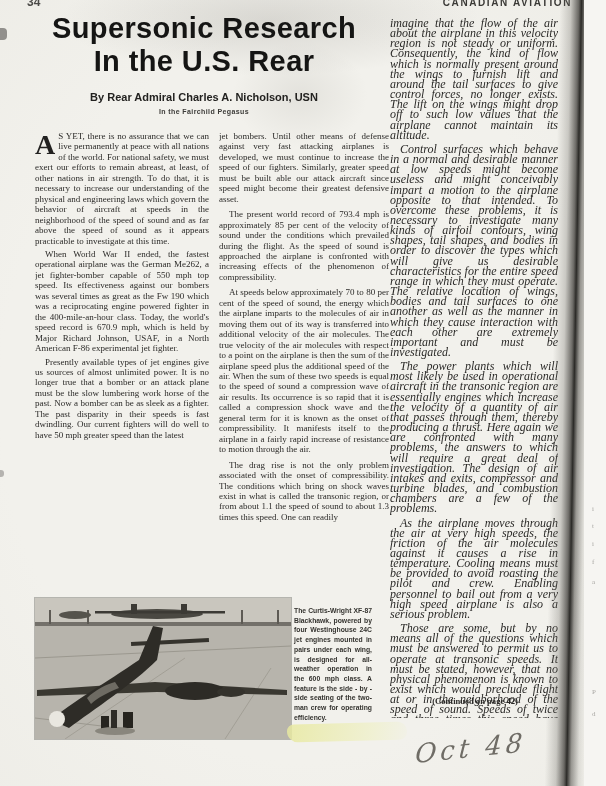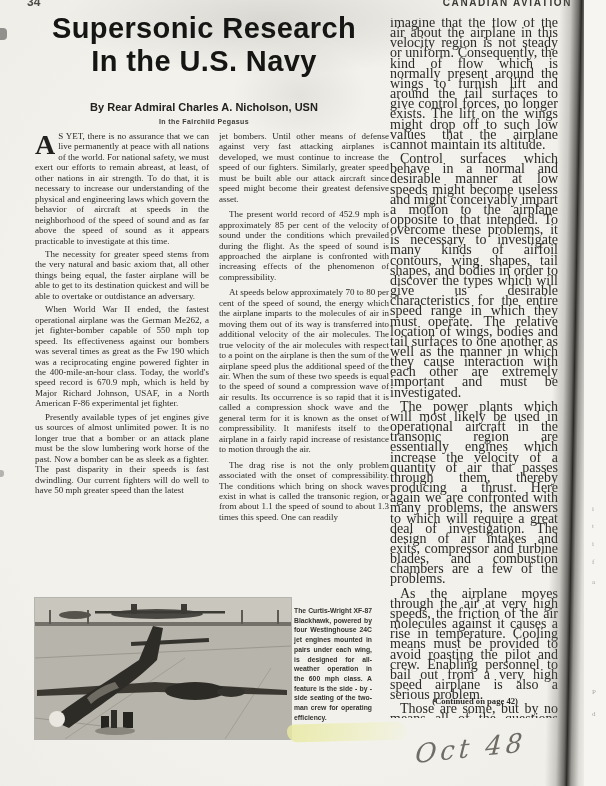--- a/index.html
+++ b/index.html
@@ -12,28 +12,28 @@
       #f2f1ec;
     font-family:"Liberation Serif", serif; color:#2b2a28;
   }
   .pagenum{position:absolute; left:27px; top:-5px; font-family:"Liberation Sans",sans-serif;
     font-size:12px; font-weight:bold; color:#4c4b48;}
   .journal{position:absolute; right:34px; top:-3px; font-family:"Liberation Sans",sans-serif;
     font-size:10px; letter-spacing:1.6px; color:#3a3936; font-weight:bold;}
   .titleblock{position:absolute; left:36px; top:12px; width:336px; text-align:center;
     font-family:"Liberation Sans",sans-serif; color:#151514;}
   .title-l1,.title-l2{font-weight:bold; font-size:29px; line-height:33px; letter-spacing:0.4px;}
-  .byline{margin-top:23px; font-weight:bold; font-size:11px; color:#232220;}
+  .byline{margin-top:13px; font-weight:bold; font-size:11px; color:#232220;}
   .dateline{margin-top:5px; font-weight:bold; font-size:7px; color:#3c3b38; letter-spacing:0.4px;}
   .col{position:absolute; text-align:justify; font-size:9px; line-height:10.45px; color:#2b2a28;}
   .col p{margin:0 0 3px 0; text-indent:10px;}
   .col p.noindent{text-indent:0;}
   .col-middle p{margin-bottom:5px;}
   .col-right p{margin-bottom:4px;}
-  .col-right{font-size:14px; line-height:10.15px;}
+  .col-right{font-size:12px; line-height:10.15px;font-style:italic;}
   .dropcap{float:left; font-weight:bold; font-size:28px; line-height:23px;
     margin:2px 3px 0 0; color:#222120;}
   .b{font-weight:normal;}
   .photo{position:absolute; left:35px; top:598px; width:256px; height:141px;
     box-shadow:0 0 0 1px rgba(70,68,62,0.35);}
   .caption{position:absolute; left:294px; top:606px; width:78px;
     font-family:"Liberation Sans",sans-serif; font-weight:bold; font-size:6.8px;
     line-height:9.7px; color:#34332f; text-align:justify;}
   .highlight{position:absolute; left:287px; top:723px; width:120px; height:18px;
     background:linear-gradient(100deg, rgba(232,233,160,0.85), rgba(238,240,190,0.55) 70%, rgba(238,240,190,0.1));
@@ -56,35 +56,34 @@
 </head>
 <body>
 
 <div class="page">
 
   <div class="pagenum">34</div>
   <div class="journal">CANADIAN AVIATION</div>
 
   <div class="titleblock">
     <div class="title-l1">Supersonic Research</div>
-    <div class="title-l2">In the U.S. Navy</div>
+    <div class="title-l2">In the U.S. Rear</div>
     <div class="byline">By Rear Admiral Charles A. Nicholson, USN</div>
     <div class="dateline">In the Fairchild Pegasus</div>
   </div>
 
   <div class="col col-left" style="left:35px; top:131px; width:174px; height:448px; overflow:hidden;">
       <p class="noindent"><span class="dropcap">A</span><span>S YET, there is no assurance that we can live permanently at peace with all nations of the world. For national safety, we must exert our efforts to remain abreast, at least, of other nations in air strength. To do that, it is necessary to increase our understanding of the physical and engineering laws which govern the behavior of aircraft at speeds in the neighborhood of the speed of sound and as far above the speed of sound as it appears practicable to investigate at this time.</span></p>
-      <p><span>The necessity for greater speed stems from the very natural and basic axiom that, all other things being equal, the faster airplane will be able to get to its destination quickest and will be able to overtake or outdistance an adversary.</span></p>
       <p><span>When World War II ended, the fastest operational airplane was the German Me262, a jet fighter-bomber capable of 550 mph top speed. Its effectiveness against our bombers was several times as great as the Fw 190 which was a reciprocating engine powered fighter in the 400-mile-an-hour class. Today, the world's speed record is 670.9 mph, which is held by Major Richard Johnson, USAF, in a North American F-86 experimental jet fighter.</span></p>
       <p><span>Presently available types of jet engines give us sources of almost unlimited power. It is no longer true that a bomber or an attack plane must be the slow lumbering work horse of the past. Now a bomber can be as sleek as a fighter. The past disparity in their speeds is fast dwindling. Our current fighters will do well to have 50 mph greater speed than the latest</span></p>
     </div>
 
   <div class="col col-middle" style="left:219px; top:131px; width:170px; height:462px; overflow:hidden;">
       <p class="noindent"><span>jet bombers. Until other means of defense against very fast attacking airplanes is developed, we must continue to increase the speed of our fighters. Similarly, greater speed must be built able our attack aircraft since speed might become their greatest defensive asset.</span></p>
-      <p><span>The present world record of 452.9 mph is approximately 85 per cent of the velocity of sound under the conditions which prevailed during the flight. As the speed of sound is approached the airplane is confronted with increasing effects of the phenomenon of </span><span class="b">compressibility.</span></p>
+      <p><span>The present world record of 793.4 mph is approximately 85 per cent of the velocity of sound under the conditions which prevailed during the flight. As the speed of sound is approached the airplane is confronted with increasing effects of the phenomenon of </span><span class="b">compressibility.</span></p>
       <p><span>At speeds below approximately 70 to 80 per cent of the speed of sound, the energy which the airplane imparts to the molecules of air in moving them out of its way is transferred into additional velocity of the air molecules. The true velocity of the air molecules with respect to a point on the airplane is then the sum of the airplane speed plus the additional speed of the air. When the sum of these two speeds is equal to the speed of sound a compression wave of air results. Its occurrence is so rapid that it is called a compression </span><span class="b">shock wave</span><span> and the general term for it is known as the onset of compressibility. It manifests itself to the airplane in a fairly rapid increase of resistance to motion through the air.</span></p>
       <p><span>The drag rise is not the only problem associated with the onset of compressibility. The conditions which bring on shock waves exist in what is called the transonic region, or from about 1.1 the speed of sound to about 1.3 times this speed. One can readily</span></p>
     </div>
 
   <div class="col col-right" style="left:390px; top:18px; width:168px; height:700px; overflow:hidden;">
       <p class="noindent"><span>imagine that the flow of the air about the airplane in this velocity region is not steady or uniform. Consequently, the kind of flow which is normally present around the wings to furnish lift and around the tail surfaces to give control forces, no longer exists. The lift on the wings might drop off to such low values that the airplane cannot maintain its altitude.</span></p>
       <p><span>Control surfaces which behave in a normal and desirable manner at low speeds might become useless and might conceivably impart a motion to the airplane opposite to that intended. To overcome these problems, it is necessary to investigate many kinds of airfoil contours, wing shapes, tail shapes, and bodies in order to discover the types which will give us desirable characteristics for the entire speed range in which they must operate. The relative location of wings, bodies and tail surfaces to one another as well as the manner in which they cause interaction with each other are extremely important and must be investigated.</span></p>
       <p><span>The power plants which will most likely be used in operational aircraft in the transonic region are essentially engines which increase the velocity of a quantity of air that passes through them, thereby producing a thrust. Here again we are confronted with many problems, the answers to which will require a great deal of investigation. The design of air intakes and exits, compressor and turbine blades, and combustion chambers are a few of the problems.</span></p>
       <p><span>As the airplane moves through the air at very high speeds, the friction of the air molecules against it causes a rise in temperature. Cooling means must be provided to avoid roasting the pilot and crew. Enabling personnel to bail out from a very high speed airplane is also a serious problem.</span></p>
       <p><span>Those are some, but by no means all of the questions which must be answered to permit us to operate at transonic speeds. It must be stated, however, that no physical phenomenon is known to exist which would preclude flight at or in the neigborhood of the speed of sound. Speeds of twice and three times this speed have been attained by various types of missiles.</span></p>

